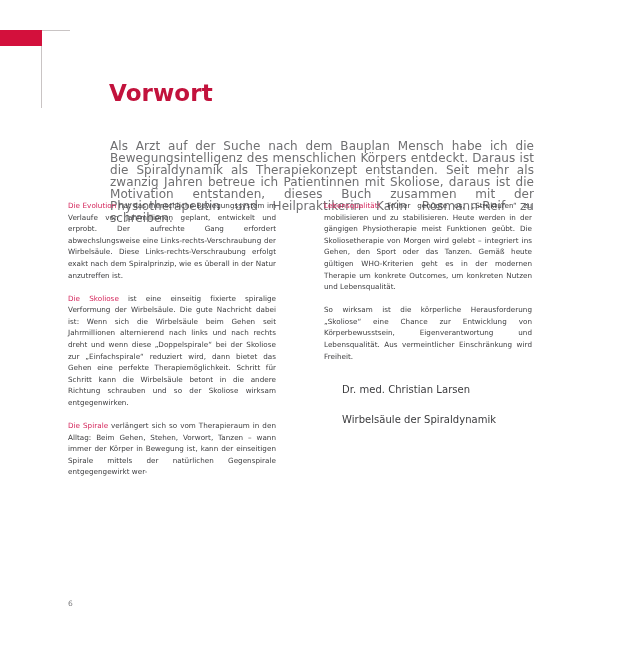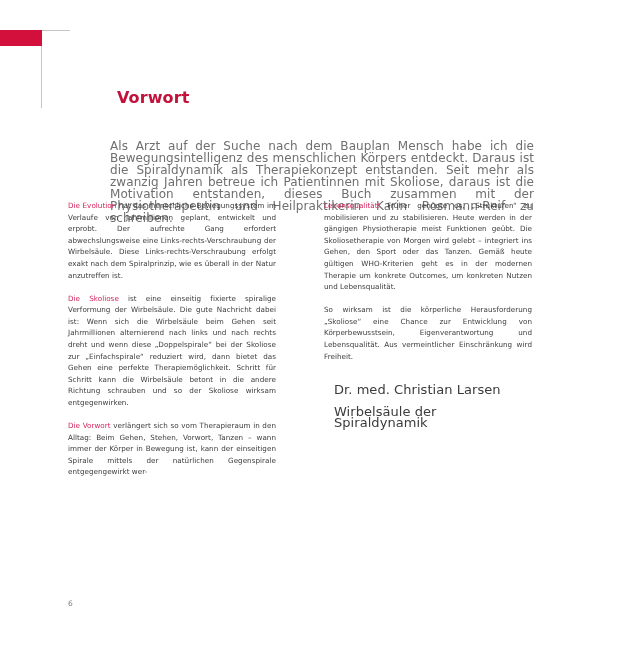--- a/index.html
+++ b/index.html
@@ -48,23 +48,23 @@
     width: 42px;
     height: 16px;
     background: #d3103c;
   }
 
   
   #page-title {
     position: absolute;
     left: 109px;
     top: 82px;
-    margin: 8px;
+    margin: 0;
     font-family: "DejaVu Sans", "Liberation Sans", sans-serif;
-    font-size: 16px;
+    font-size: 23px;
     font-weight: bold;
     letter-spacing: 0.1px;
     color: #c2123c;
     line-height: 1;
   }
 
   
   #intro-paragraph {
     position: absolute;
     left: 110px;
@@ -106,23 +106,23 @@
   }
   .body-paragraph:last-child { margin-bottom: 0; }
   .lead-in {
     color: #d4245a;
   }
 
   .signature-block {
     margin-top: 22px;
   }
   .signature-line {
-    margin: 10px;
+    margin: 18px;
     font-family: "DejaVu Sans", "Liberation Sans", sans-serif;
-    font-size: 13px;
+    font-size: 10px;
     line-height: 11.6px;
     color: #3b3b3d;
     letter-spacing: 0.004em;
   }
 
   
   #page-number {
     position: absolute;
     left: 68px;
     top: 600px;
@@ -152,21 +152,21 @@
 
     <p class="body-paragraph">
       <span class="lead-in">Die Evolution</span><span> hat das menschliche Bewegungssystem im Verlaufe von Jahrmillionen geplant, entwickelt und erprobt. Der aufrechte Gang erfordert abwechslungsweise eine Links-rechts-Verschraubung der Wirbelsäule. Diese Links-rechts-Verschraubung erfolgt exakt nach dem Spiralprinzip, wie es überall in der Natur anzutreffen ist.</span>
     </p>
 
     <p class="body-paragraph">
       <span class="lead-in">Die Skoliose</span><span> ist eine einseitig fixierte spiralige Verformung der Wirbelsäule. Die gute Nachricht dabei ist: Wenn sich die Wirbelsäule beim Gehen seit Jahrmillionen alternierend nach links und nach rechts dreht und wenn diese „Doppelspirale“ bei der Skoliose zur „Einfachspirale“ reduziert wird, dann bietet das Gehen eine perfekte Therapiemöglichkeit. Schritt für Schritt kann die Wirbelsäule betont in die andere Richtung schrauben und so der Skoliose wirksam entgegenwirken.</span>
     </p>
 
     <p class="body-paragraph">
-      <span class="lead-in">Die Vorwort</span><span> verlängert sich so vom Therapieraum in den Alltag: Beim Gehen, Stehen, Vorwort, Tanzen – wann immer der Körper in Bewegung ist, kann der einseitigen Spirale mittels der natürlichen Gegenspirale entgegengewirkt wer-</span>
+      <span class="lead-in">Die Spirale</span><span> verlängert sich so vom Therapieraum in den Alltag: Beim Gehen, Stehen, Vorwort, Tanzen – wann immer der Körper in Bewegung ist, kann der einseitigen Spirale mittels der natürlichen Gegenspirale entgegengewirkt wer-</span>
     </p>
 
   </div>
 
   <div class="body-column" id="column-right">
 
 
     <p class="body-paragraph">
       <span class="lead-in">Lebensqualität!</span><span> Früher genügte es, „Strukturen“ zu mobilisieren und zu stabilisieren. Heute werden in der gängigen Physiotherapie meist Funktionen geübt. Die Skoliosetherapie von Morgen wird gelebt – integriert ins Gehen, den Sport oder das Tanzen. Gemäß heute gültigen WHO-Kriterien geht es in der modernen Therapie um konkrete Outcomes, um konkreten Nutzen und Lebensqualität.</span>
     </p>

